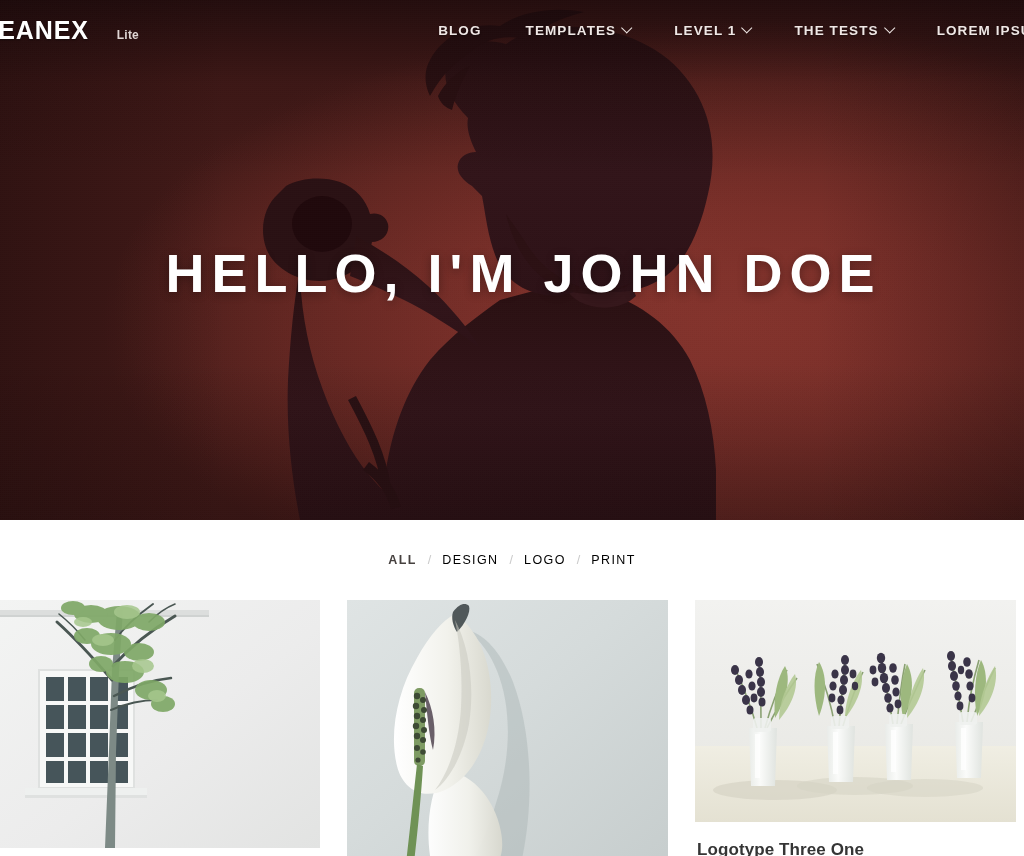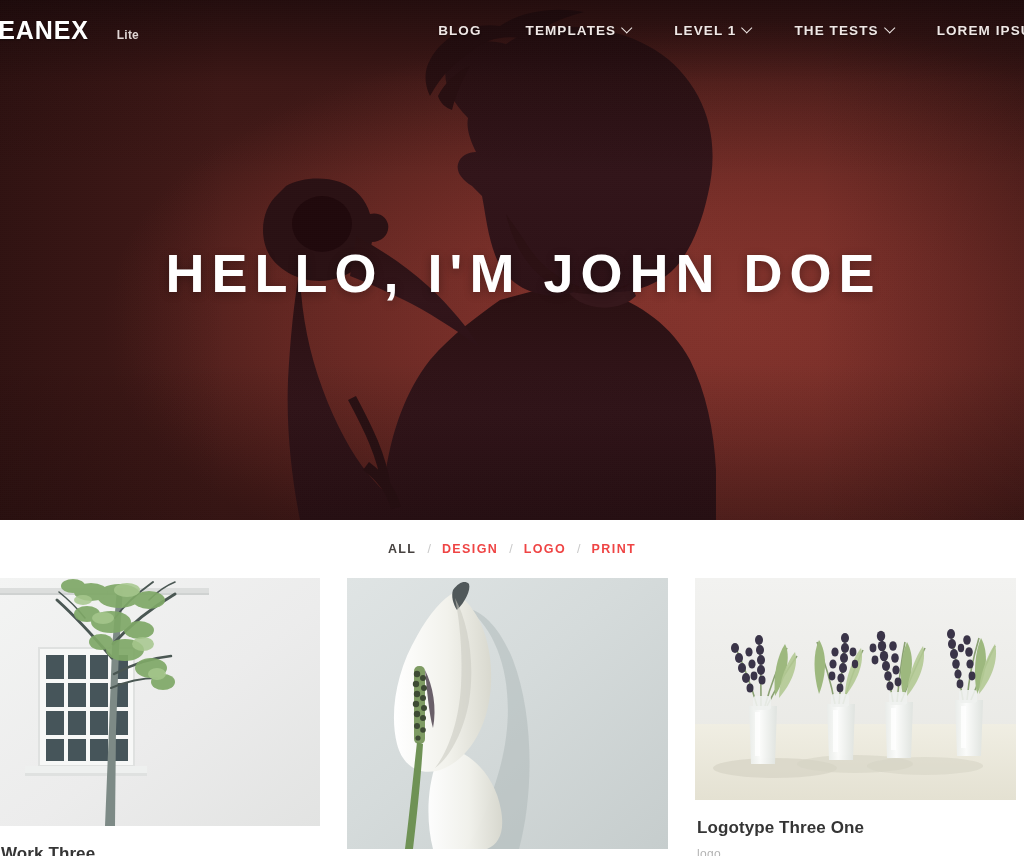--- a/index.html
+++ b/index.html
@@ -88,26 +88,26 @@
     letter-spacing:7px;
     line-height:1;
     text-transform:uppercase;
     text-shadow:0 2px 10px rgba(0,0,0,.30);
     padding-left:23px;
   }
 
   
   .portfolio-section { width:1024px; background:#fff; }
   .filter-bar {
-    height:58px; display:flex; align-items:center; justify-content:center;
+    height:80px; display:flex; align-items:center; justify-content:center;
     gap:0;
   }
   .filter-link {
     font-size:12.5px; letter-spacing:1.4px; text-transform:uppercase;
-    color:#ef4444; font-weight:700; cursor:pointer; padding:0 2px;
+    color:#000000; font-weight:400; cursor:pointer; padding:0 2px;
   }
   .filter-link.is-active { color:#46413f; font-weight:700; }
   .filter-sep { color:#c9c9c9; font-size:12.5px; padding:0 9px; }
 
   
   .portfolio-grid {
     display:flex; gap:27px;
     width:1024px; margin-left:0;
     padding-left:0;
   }

